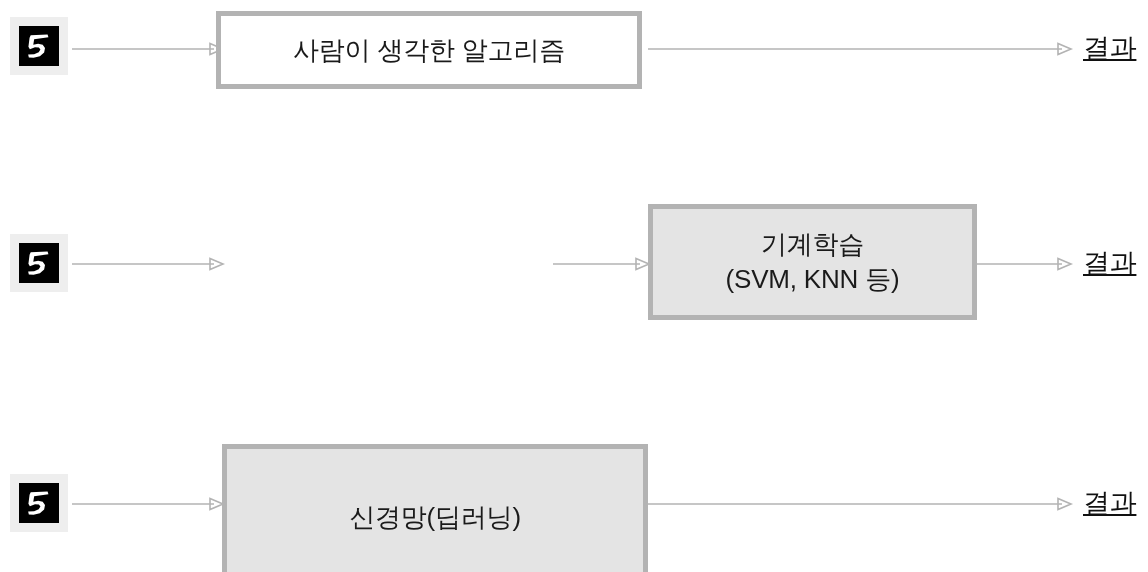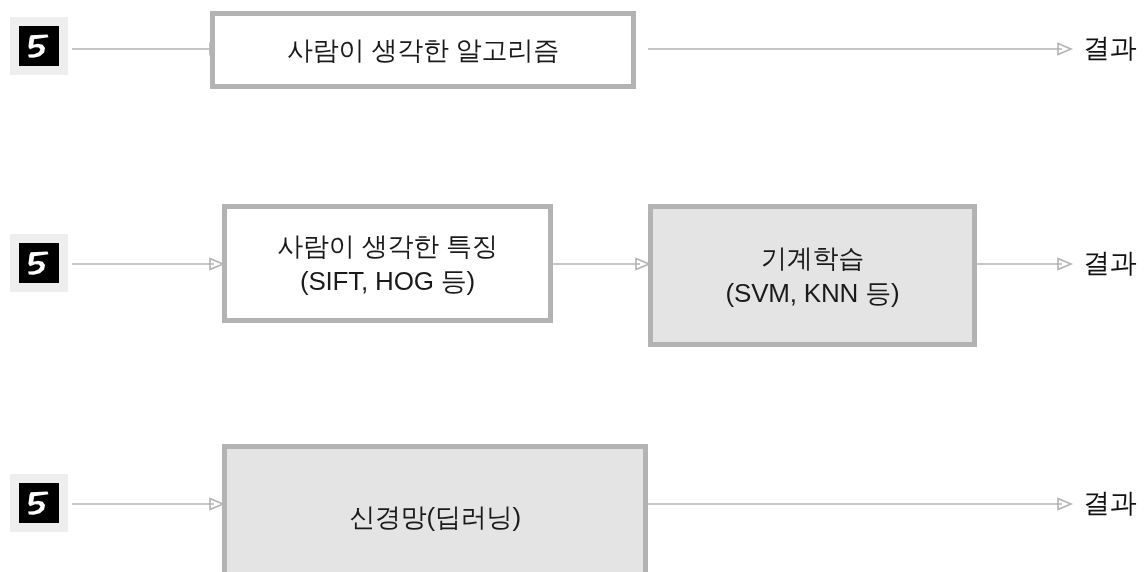--- a/index.html
+++ b/index.html
@@ -67,20 +67,21 @@
   .arrow svg { display: block; overflow: visible; }
 
   
   .result-label {
     position: absolute;
     color: #111111;
     font-size: 27px;
     line-height: 1;
     letter-spacing: -0.3px;
     white-space: nowrap;
+    text-decoration: underline;
   }
 </style>
 </head>
 <body>
 
 <div id="canvas">
 
   <div class="mnist-thumb" style="left:10px; top:17px; width:58px; height:58px;">
     <span class="mnist-inner">
       <svg width="40" height="40" viewBox="0 0 28 28" aria-hidden="true">
@@ -89,21 +90,21 @@
     </span>
   </div>
 
   <div class="arrow" style="left:72px; top:41px; width:152px;">
     <svg width="152" height="16" viewBox="0 0 152 16">
       <line x1="0" y1="8" x2="142" y2="8" stroke="#b3b3b3" stroke-width="1.6"></line>
       <path d="M138 2.4 L151 8 L138 13.6 Z" fill="none" stroke="#b3b3b3" stroke-width="1.6"></path>
     </svg>
   </div>
 
-  <div class="pbox fill-white" style="left:210px; top:11px; width:426px; height:78px;">
+  <div class="pbox fill-white" style="left:216px; top:11px; width:426px; height:78px;">
     <span class="pbox-label">사람이 생각한 알고리즘</span>
   </div>
 
   <div class="arrow" style="left:648px; top:41px; width:424px;">
     <svg width="424" height="16" viewBox="0 0 424 16">
       <line x1="0" y1="8" x2="414" y2="8" stroke="#b3b3b3" stroke-width="1.6"></line>
       <path d="M410 2.4 L423 8 L410 13.6 Z" fill="none" stroke="#b3b3b3" stroke-width="1.6"></path>
     </svg>
   </div>
 
@@ -117,33 +118,29 @@
     </span>
   </div>
 
   <div class="arrow" style="left:72px; top:256px; width:152px;">
     <svg width="152" height="16" viewBox="0 0 152 16">
       <line x1="0" y1="8" x2="142" y2="8" stroke="#b3b3b3" stroke-width="1.6"></line>
       <path d="M138 2.4 L151 8 L138 13.6 Z" fill="none" stroke="#b3b3b3" stroke-width="1.6"></path>
     </svg>
   </div>
 
-  <div class="pbox fill-white" style="left:222px; top:204px; width:331px; height:119px;">
-    <span class="pbox-label">사람이 생각한 특징
-(SIFT, HOG 등)</span>
-  </div>
 
   <div class="arrow" style="left:553px; top:256px; width:97px;">
     <svg width="97" height="16" viewBox="0 0 97 16">
       <line x1="0" y1="8" x2="87" y2="8" stroke="#b3b3b3" stroke-width="1.6"></line>
       <path d="M83 2.4 L96 8 L83 13.6 Z" fill="none" stroke="#b3b3b3" stroke-width="1.6"></path>
     </svg>
   </div>
 
-  <div class="pbox fill-gray" style="left:648px; top:204px; width:329px; height:143px;">
+  <div class="pbox fill-gray" style="left:648px; top:204px; width:329px; height:116px;">
     <span class="pbox-label">기계학습
 (SVM, KNN 등)</span>
   </div>
 
   <div class="arrow" style="left:977px; top:256px; width:95px;">
     <svg width="95" height="16" viewBox="0 0 95 16">
       <line x1="0" y1="8" x2="85" y2="8" stroke="#b3b3b3" stroke-width="1.6"></line>
       <path d="M81 2.4 L94 8 L81 13.6 Z" fill="none" stroke="#b3b3b3" stroke-width="1.6"></path>
     </svg>
   </div>

